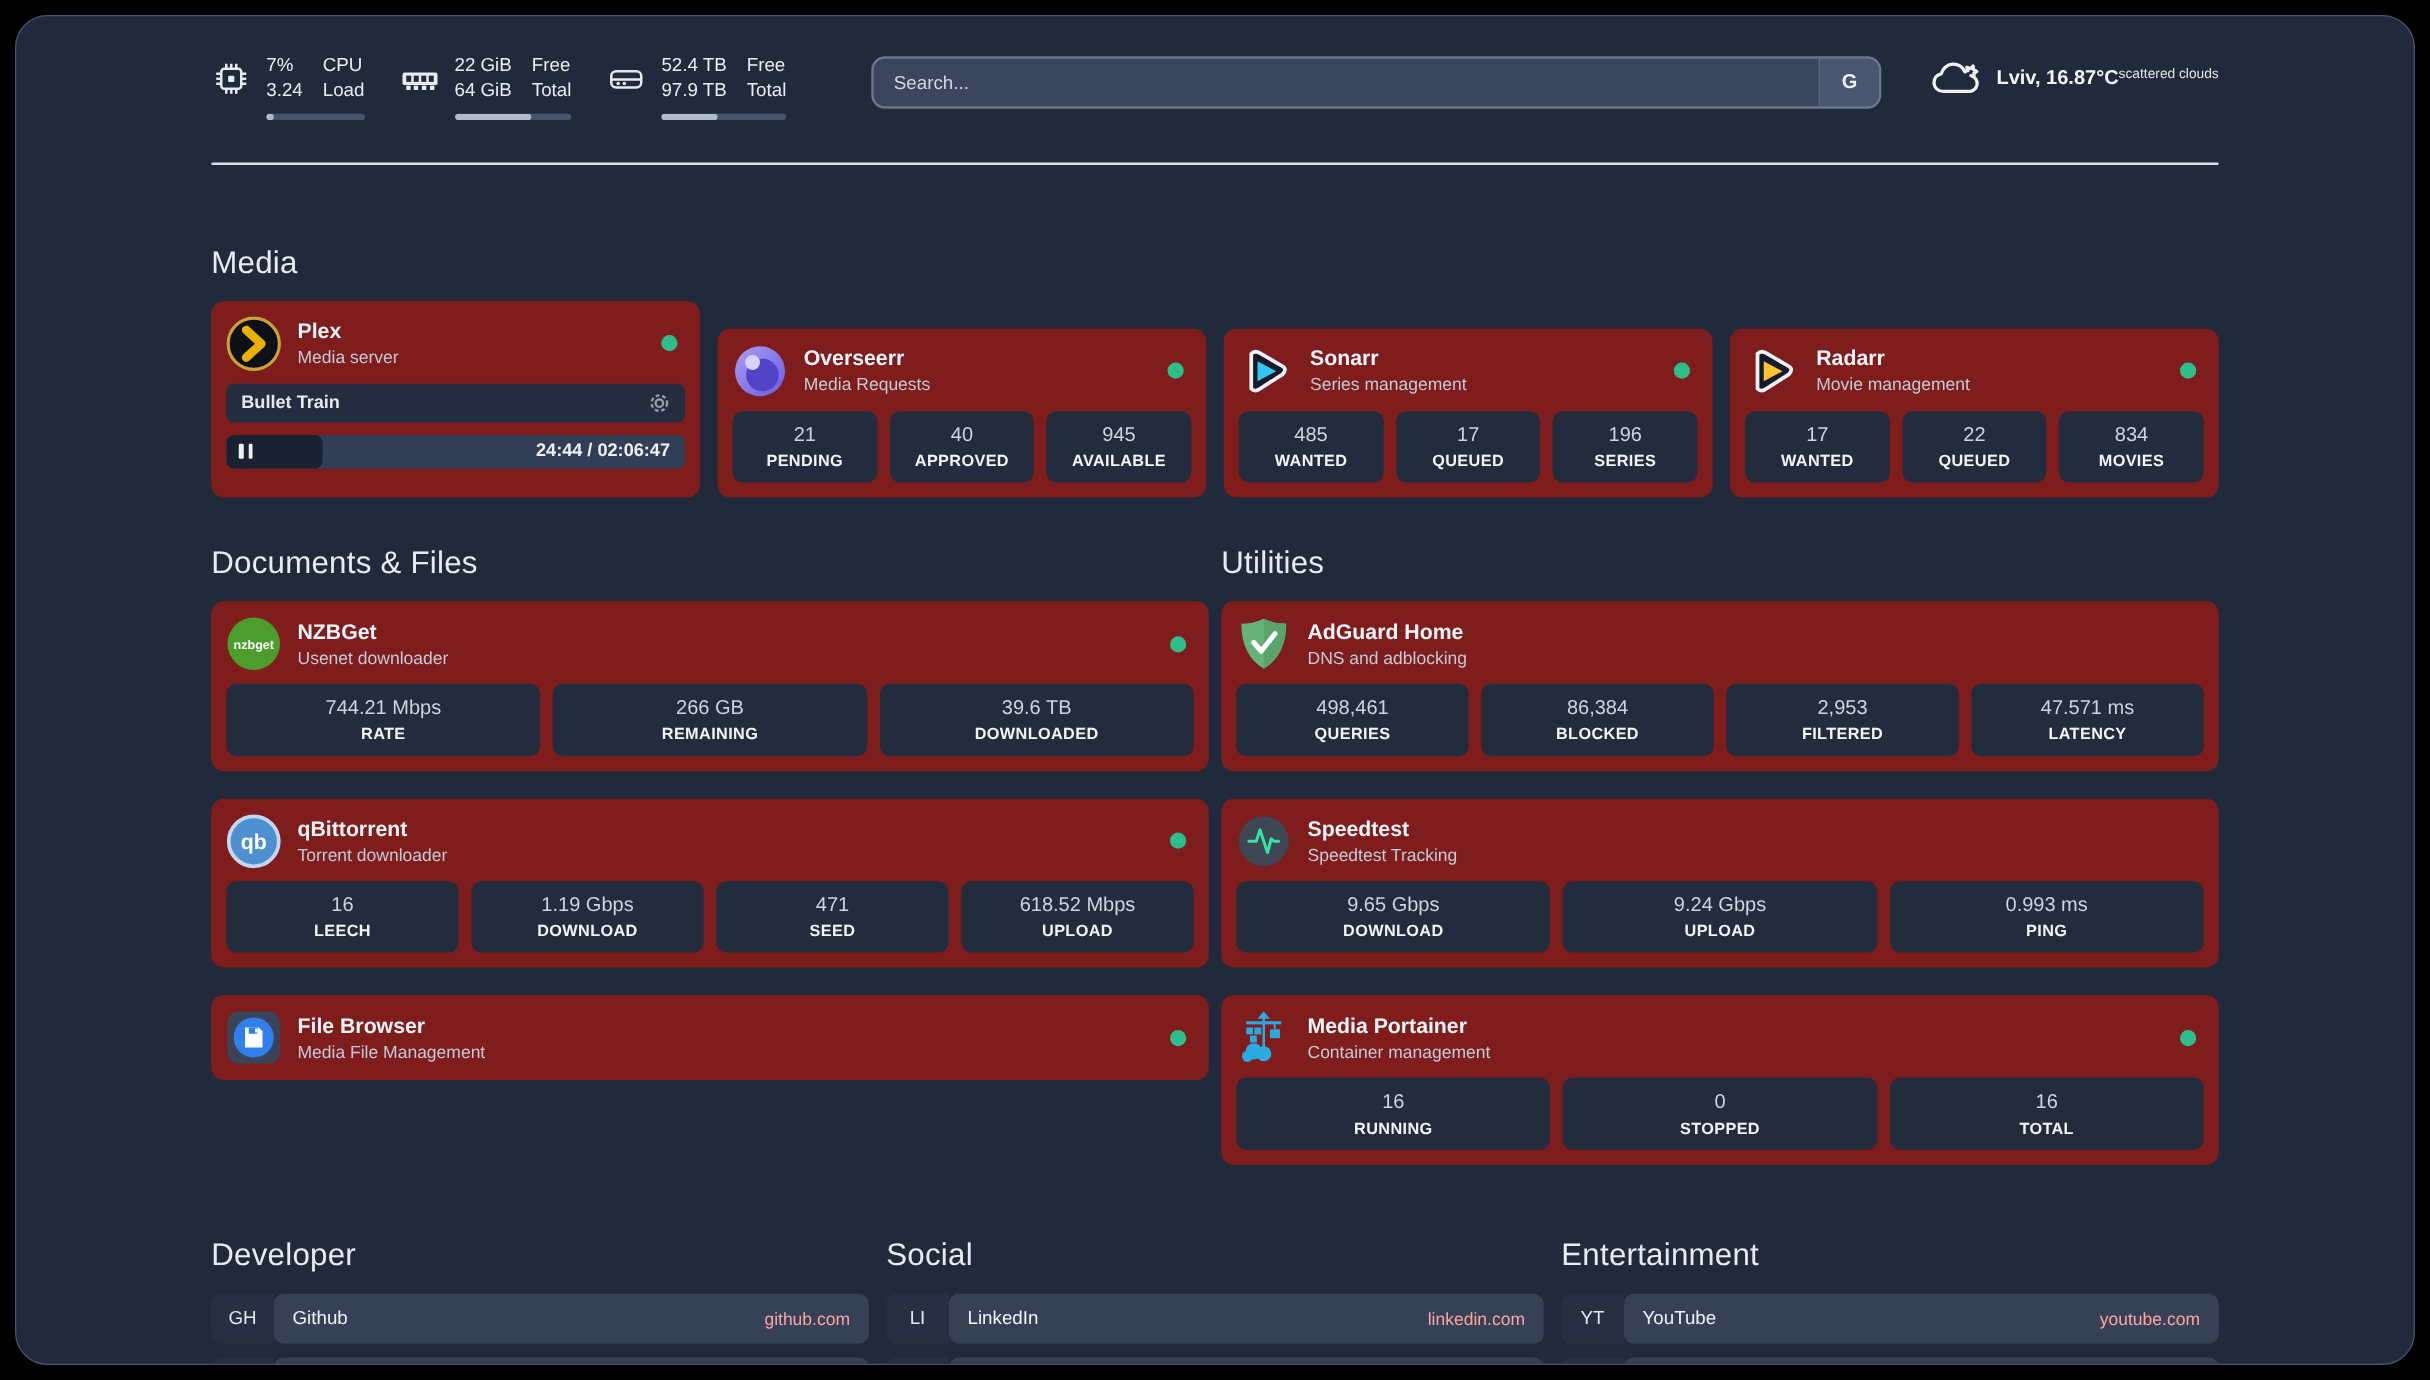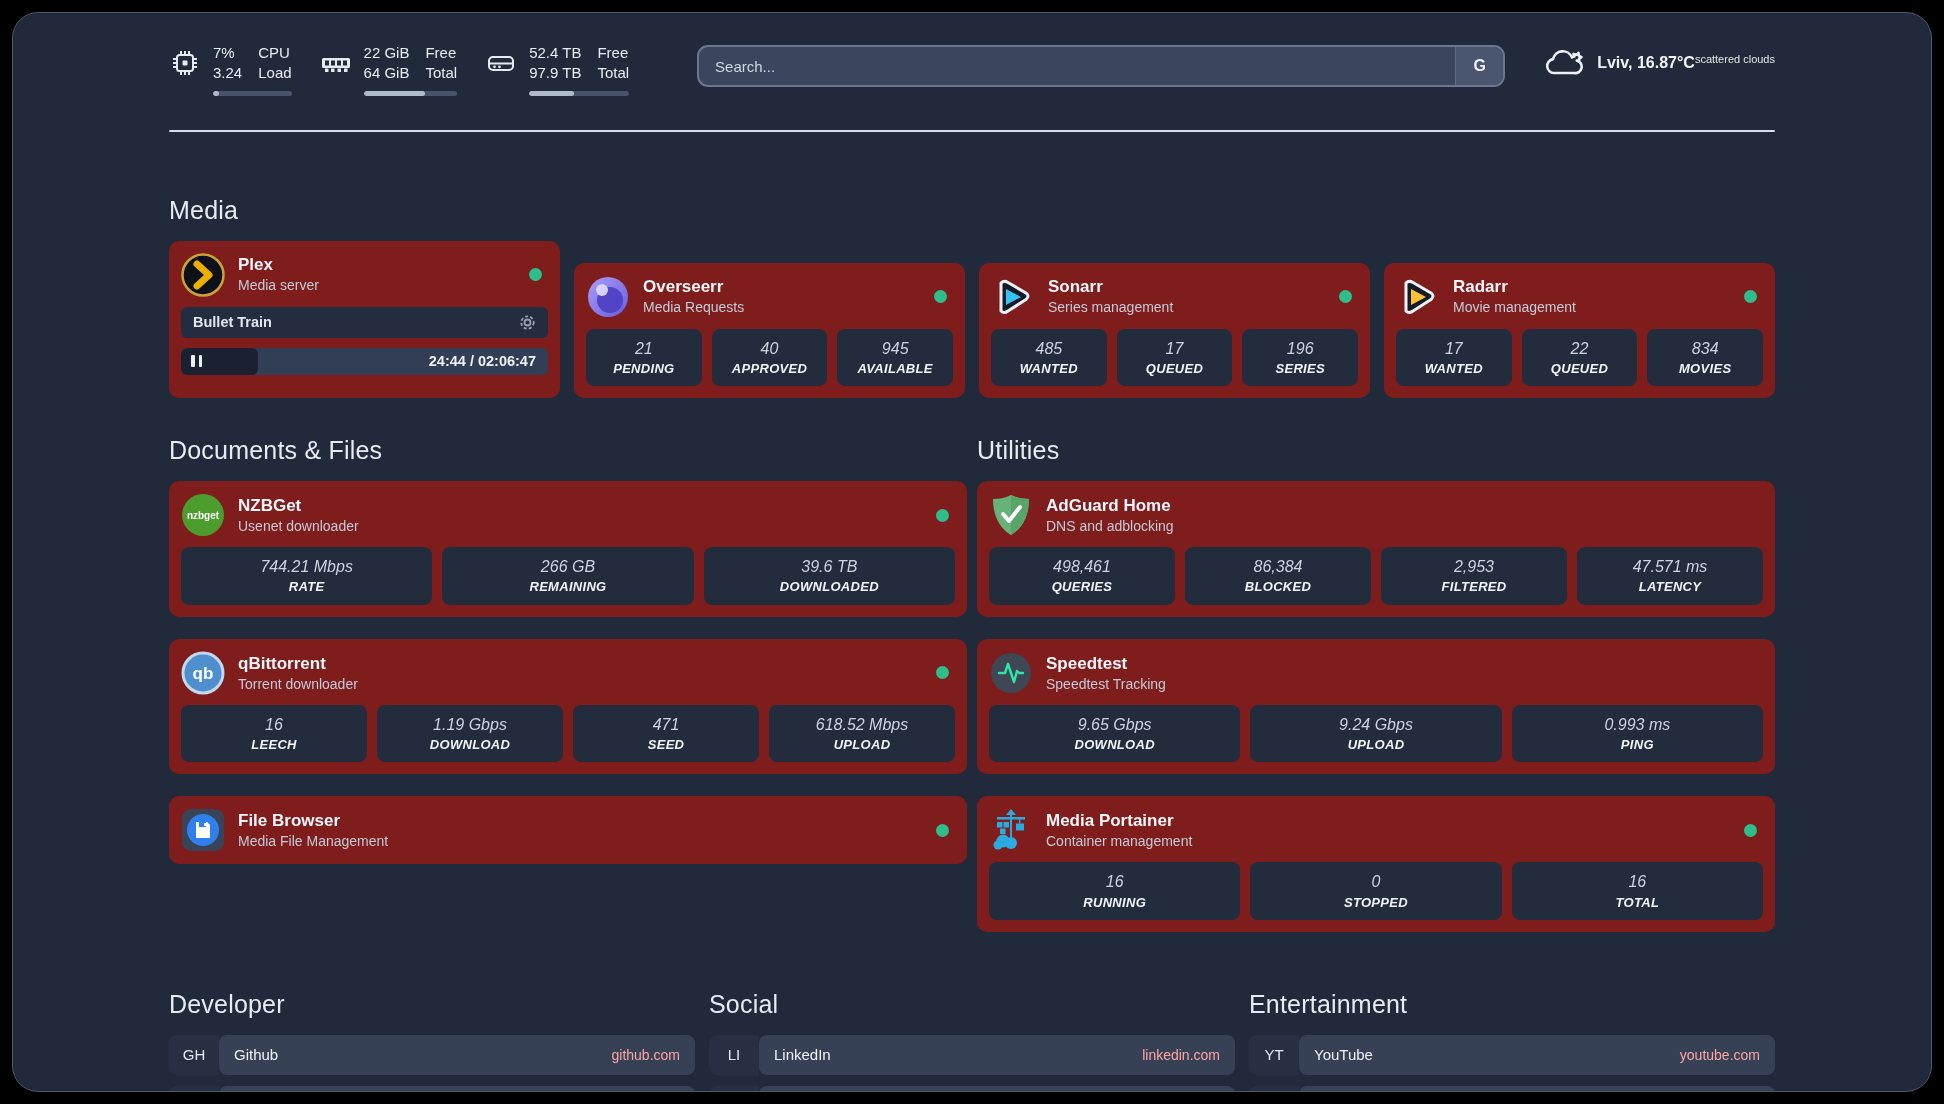--- a/index.html
+++ b/index.html
@@ -61,21 +61,20 @@
   .card-titles { display: flex; flex-direction: column; line-height: 1.3; }
   .card-title { font-size: 17px; font-weight: 600; color: #f2f5f9; }
   .card-sub { font-size: 14px; color: #c2cbd7; }
   .spacer { flex: 1; }
   .dot { width: 13px; height: 13px; border-radius: 50%; background: #2ebe8b; margin-right: 6px; flex: 0 0 13px; }
 
   .stats { display: flex; gap: 10px; }
   .tile {
     flex: 1; background: #232c3d; border-radius: 8px; text-align: center;
     padding: 9px 4px 8px;
-    font-style: italic;
   }
   .tile .v { font-size: 16px; color: #ccd4df; line-height: 1.4; }
   .tile .l { font-size: 13px; font-weight: 700; color: #f1f5f9; letter-spacing: 0.3px; line-height: 1.4; }
 
   
   .np-row {
     background: #242d3f; border-radius: 6px; padding: 7px 12px;
     display: flex; align-items: center; font-size: 14.5px; color: #e2e8f0; font-weight: bold;
   }
   .player {

